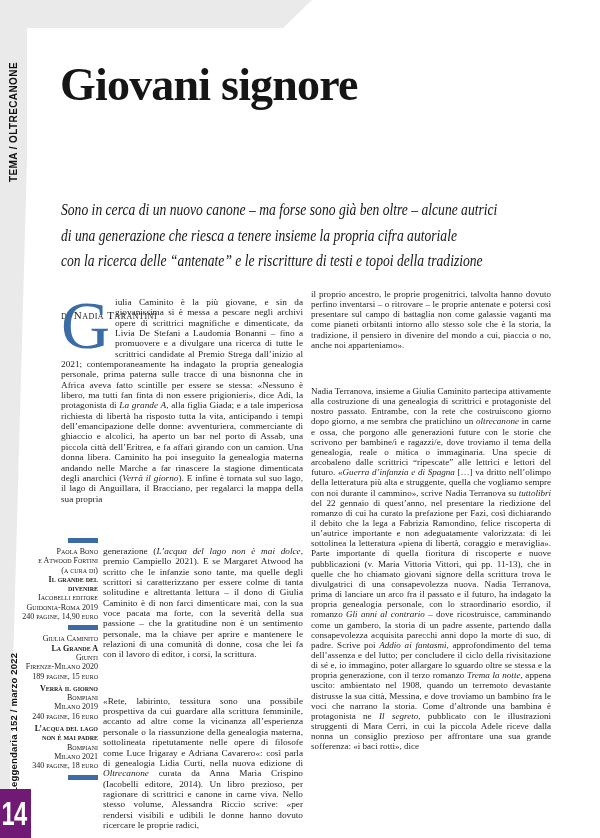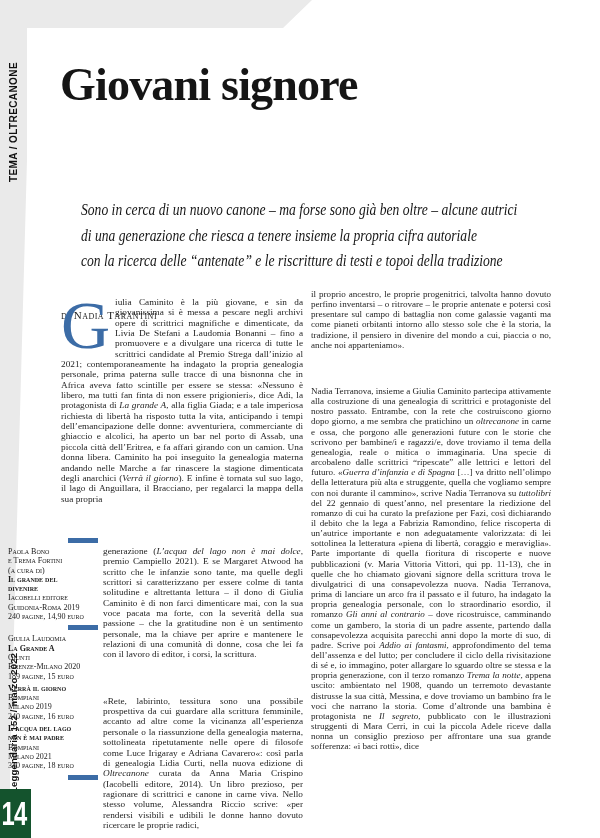--- a/index.html
+++ b/index.html
@@ -23,56 +23,56 @@
     writing-mode:vertical-rl;transform:rotate(180deg);
     font-family:"Liberation Sans",sans-serif;font-weight:700;font-size:10px;
     letter-spacing:.4px;color:#111;white-space:nowrap;
   }
   .title{
     position:absolute;left:60px;top:58px;
     font-size:46px;line-height:53px;font-weight:700;letter-spacing:-0.8px;color:#151515;text-align:center;
   }
   .standfirst{
     position:absolute;left:61px;top:197px;width:520px;
-    font-style:italic;font-size:17px;line-height:25.5px;color:#161616;margin-left:20px;
+    font-style:italic;font-size:17px;line-height:25.5px;color:#161616;
   }
   .standfirst .sline{white-space:nowrap;transform:scaleX(.8);transform-origin:left center;}
   .byline{
     position:absolute;left:61px;top:268px;
     font-variant:small-caps;font-size:11px;letter-spacing:.5px;color:#222;margin-top:41px;
   }
   .body-col{
     position:absolute;text-align:justify;color:#1f1f1f;
     font-size:9.25px;line-height:10.35px;
   }
   .body-col p{margin:0 0 10px 0;}
   .body-col p:last-child{margin-bottom:0;margin-top:36px;}
   .col1a{left:61px;top:297px;width:242px;}
   .col1b{left:103px;top:546px;width:200px;}
   .col2{left:311px;top:289px;width:240px;font-size:9.05px;line-height:10.15px;}
   .dropcap{
     float:left;color:var(--accent);
     font-size:68px;line-height:52px;padding:2px 5px 0 0;font-weight:400;
   }
   .books{
-    position:absolute;left:8px;top:534px;width:90px;
+    position:absolute;left:8px;top:534px;width:90px;text-align:right;
     font-variant:small-caps;font-size:8px;line-height:9.3px;color:#1a1a1a;
   }
   .book-bar{width:30px;height:5px;background:var(--accent);margin:4px 0 4px auto;}
   .book-line.bold{font-weight:700;}
   .book-line.gap{margin-top:3px;}
   .journal-label{
     position:absolute;left:0px;top:662px;width:26px;height:122px;
     display:flex;align-items:center;justify-content:center;
     writing-mode:vertical-rl;transform:rotate(180deg);
     font-family:"Liberation Sans",sans-serif;font-weight:700;font-size:9.5px;
     color:#111;white-space:nowrap;letter-spacing:.2px;
   }
   .page-box{
-    position:absolute;left:0;top:789px;width:31px;height:49px;background:#14532d;
+    position:absolute;left:0;top:789px;width:31px;height:49px;background:#701a75;
     display:flex;align-items:center;color:#fff;overflow:hidden;
   }
   .page-num{
     font-family:"Liberation Sans",sans-serif;font-weight:700;font-size:33px;
     transform:scaleX(.72);transform-origin:left center;padding-left:2px;letter-spacing:-1px;
   }
 </style>
 </head>
 <body>
 
@@ -94,29 +94,29 @@
 
   <div class="byline">di Nadia Tarantini</div>
 
   <div class="body-col col1a">
     <span class="dropcap">G</span><span><span>iulia Caminito è la più giovane, e sin da giovanissima si è messa a pescare negli archivi opere di scrittrici magnifiche e dimenticate, da Livia De Stefani a Laudomia Bonanni – fino a promuovere e a divulgare una ricerca di tutte le scrittrici candidate al Premio Strega dall’inizio al 2021; contemporaneamente ha indagato la propria genealogia personale, prima paterna sulle tracce di una bisnonna che in Africa aveva fatto scintille per essere se stessa: «Nessuno è libero, ma tutti fan finta di non essere prigionieri», dice Adi, la protagonista di </span><i>La grande A</i><span>, alla figlia Giada; e a tale imperiosa richiesta di libertà ha risposto tutta la vita, anticipando i tempi dell’emancipazione delle donne: avventuriera, commerciante di ghiaccio e alcolici, ha aperto un bar nel porto di Assab, una piccola città dell’Eritrea, e fa affari girando con un camion. Una donna libera. Caminito ha poi inseguito la genealogia materna andando nelle Marche a far rinascere la stagione dimenticata degli anarchici (</span><i>Verrà il giorno</i><span>). E infine è tornata sul suo lago, il lago di Anguillara, il Bracciano, per regalarci la mappa della sua propria</span></span>
   </div>
 
   <div class="books">
       <div class="book-bar"></div>
       <div class="book-line">Paola Bono</div>
-      <div class="book-line">e Trema Fortini</div>
+      <div class="book-line">e Atwood Fortini</div>
       <div class="book-line">(a cura di)</div>
       <div class="book-line bold">Il grande del</div>
       <div class="book-line bold">divenire</div>
       <div class="book-line">Iacobelli editore</div>
       <div class="book-line">Guidonia-Roma 2019</div>
       <div class="book-line">240 pagine, 14,90 euro</div>
       <div class="book-bar"></div>
-      <div class="book-line">Giulia Laudomia</div>
+      <div class="book-line">Giulia Caminito</div>
       <div class="book-line bold">La Grande A</div>
       <div class="book-line">Giunti</div>
       <div class="book-line">Firenze-Milano 2020</div>
       <div class="book-line">189 pagine, 15 euro</div>
       <div class="book-line bold gap">Verrà il giorno</div>
       <div class="book-line">Bompiani</div>
       <div class="book-line">Milano 2019</div>
       <div class="book-line">240 pagine, 16 euro</div>
       <div class="book-line bold gap">L’acqua del lago</div>
       <div class="book-line bold">non è mai padre</div>

